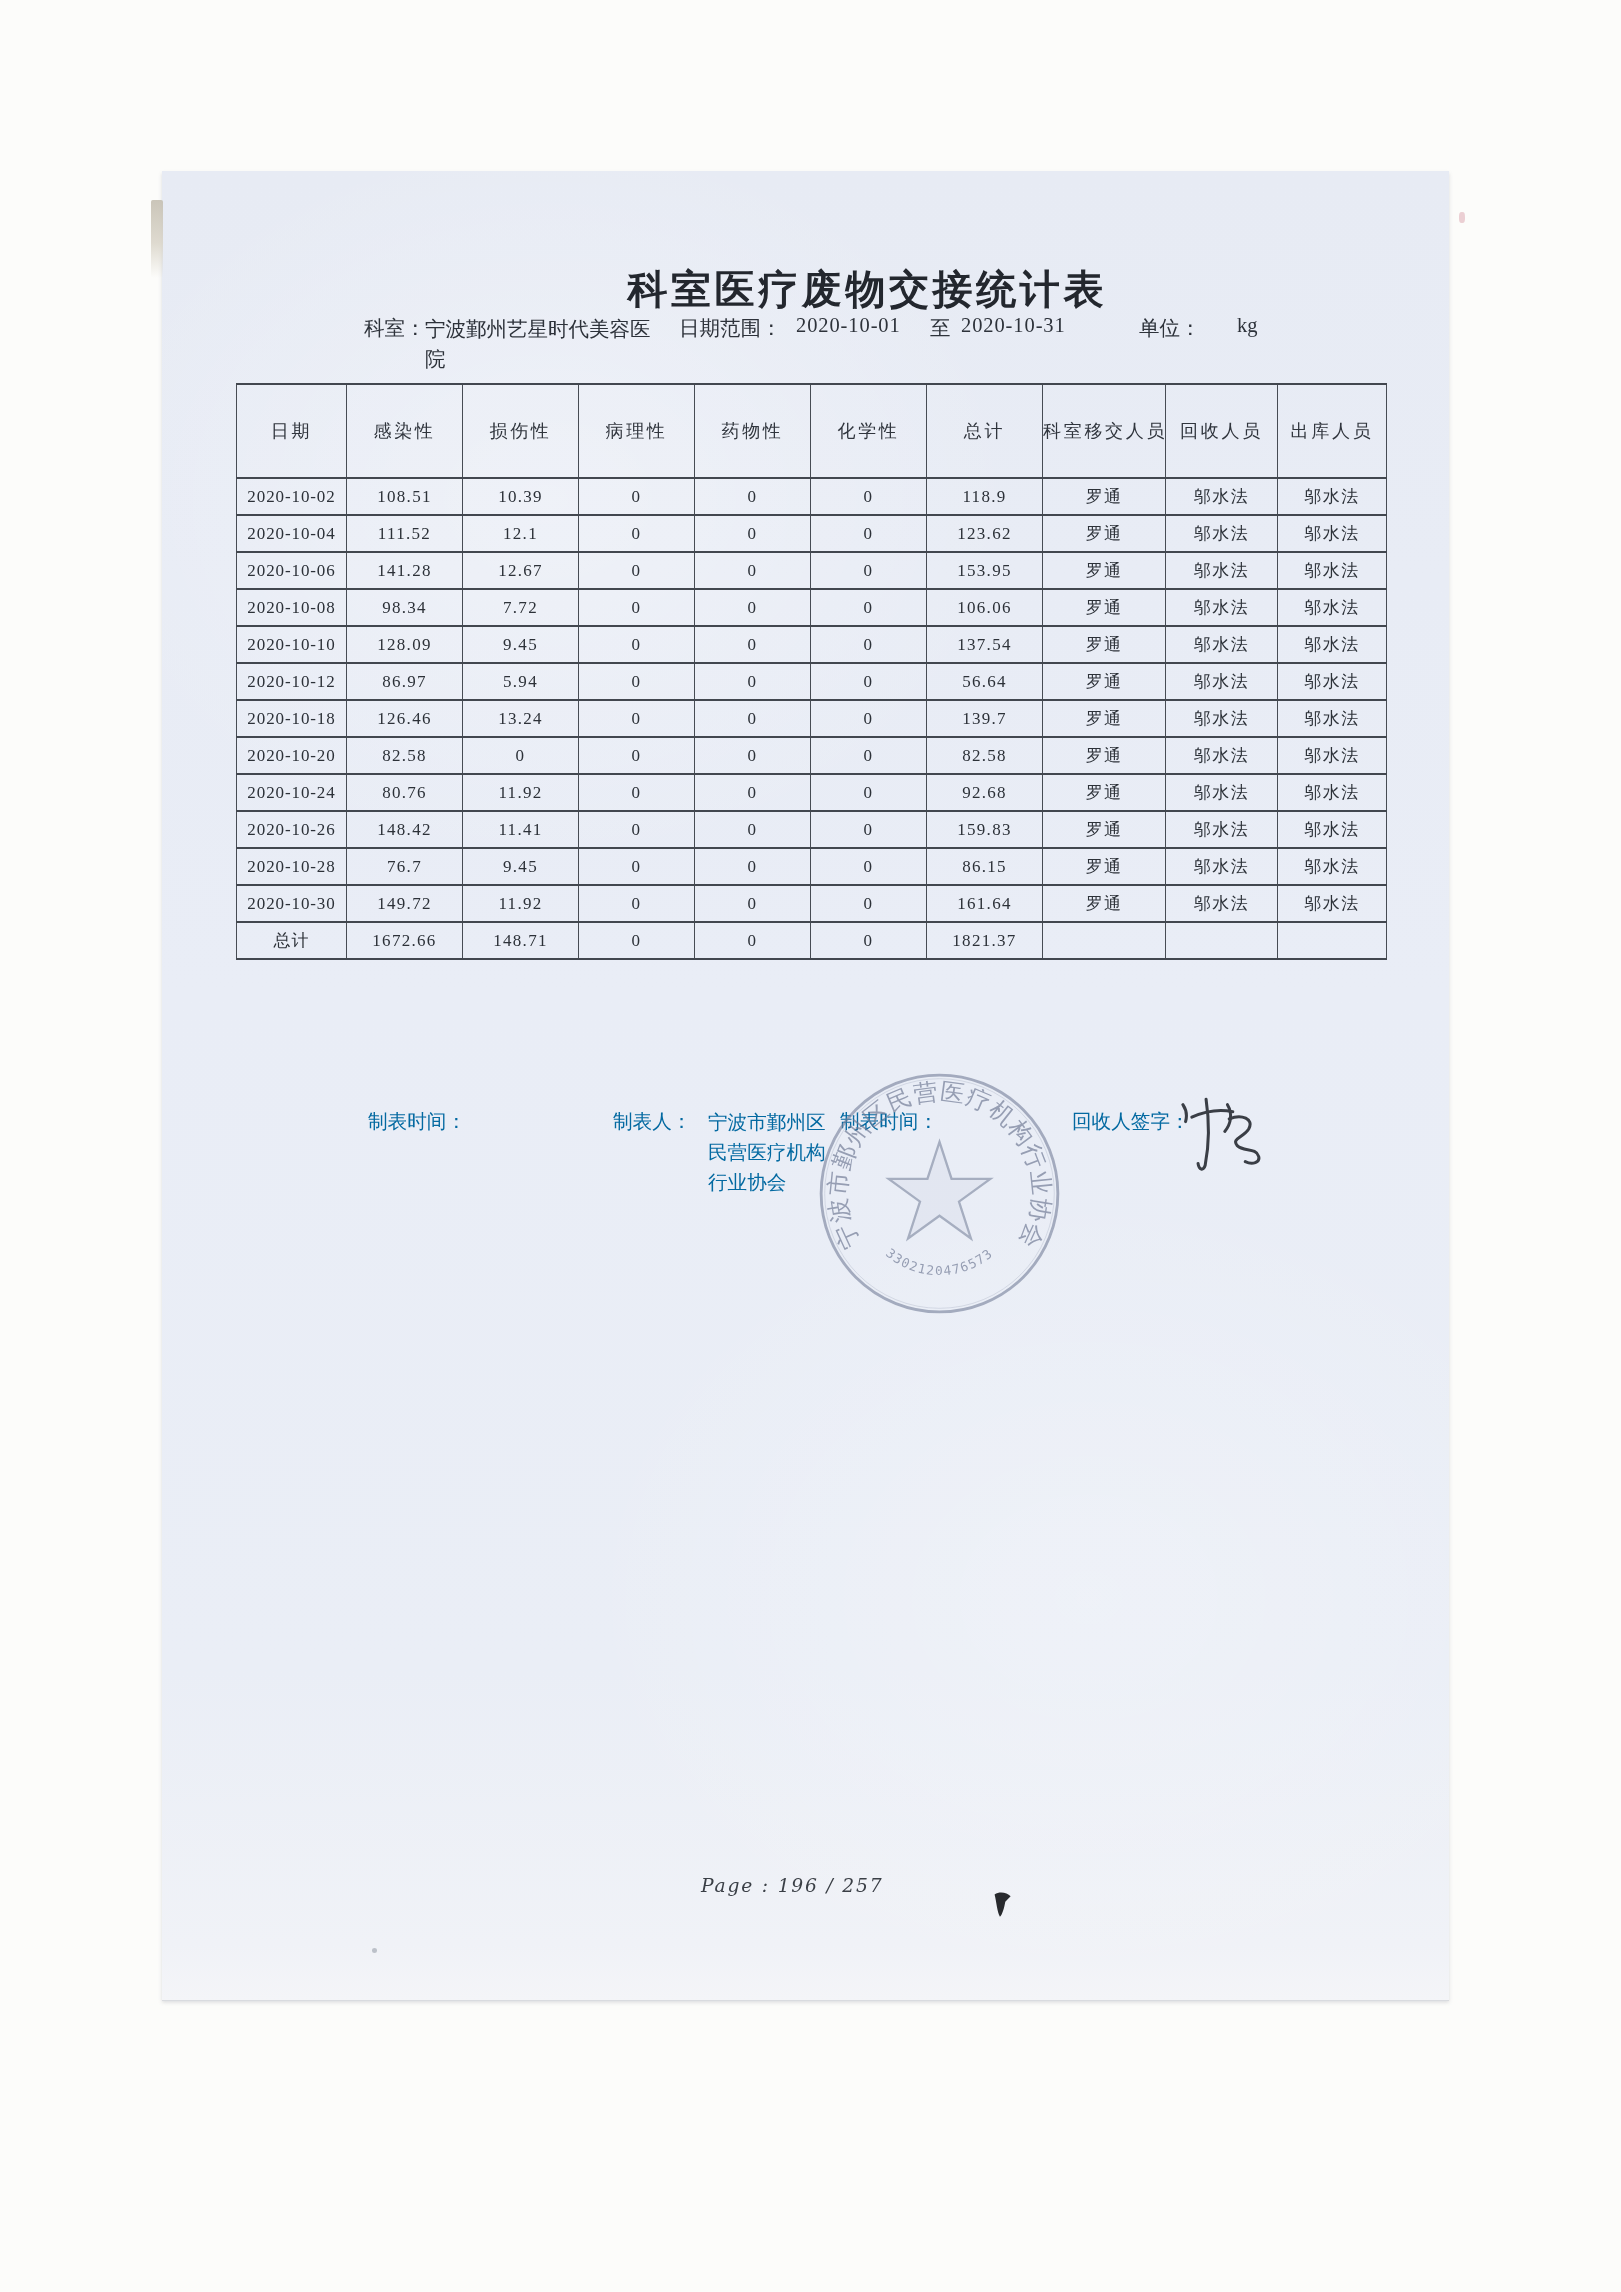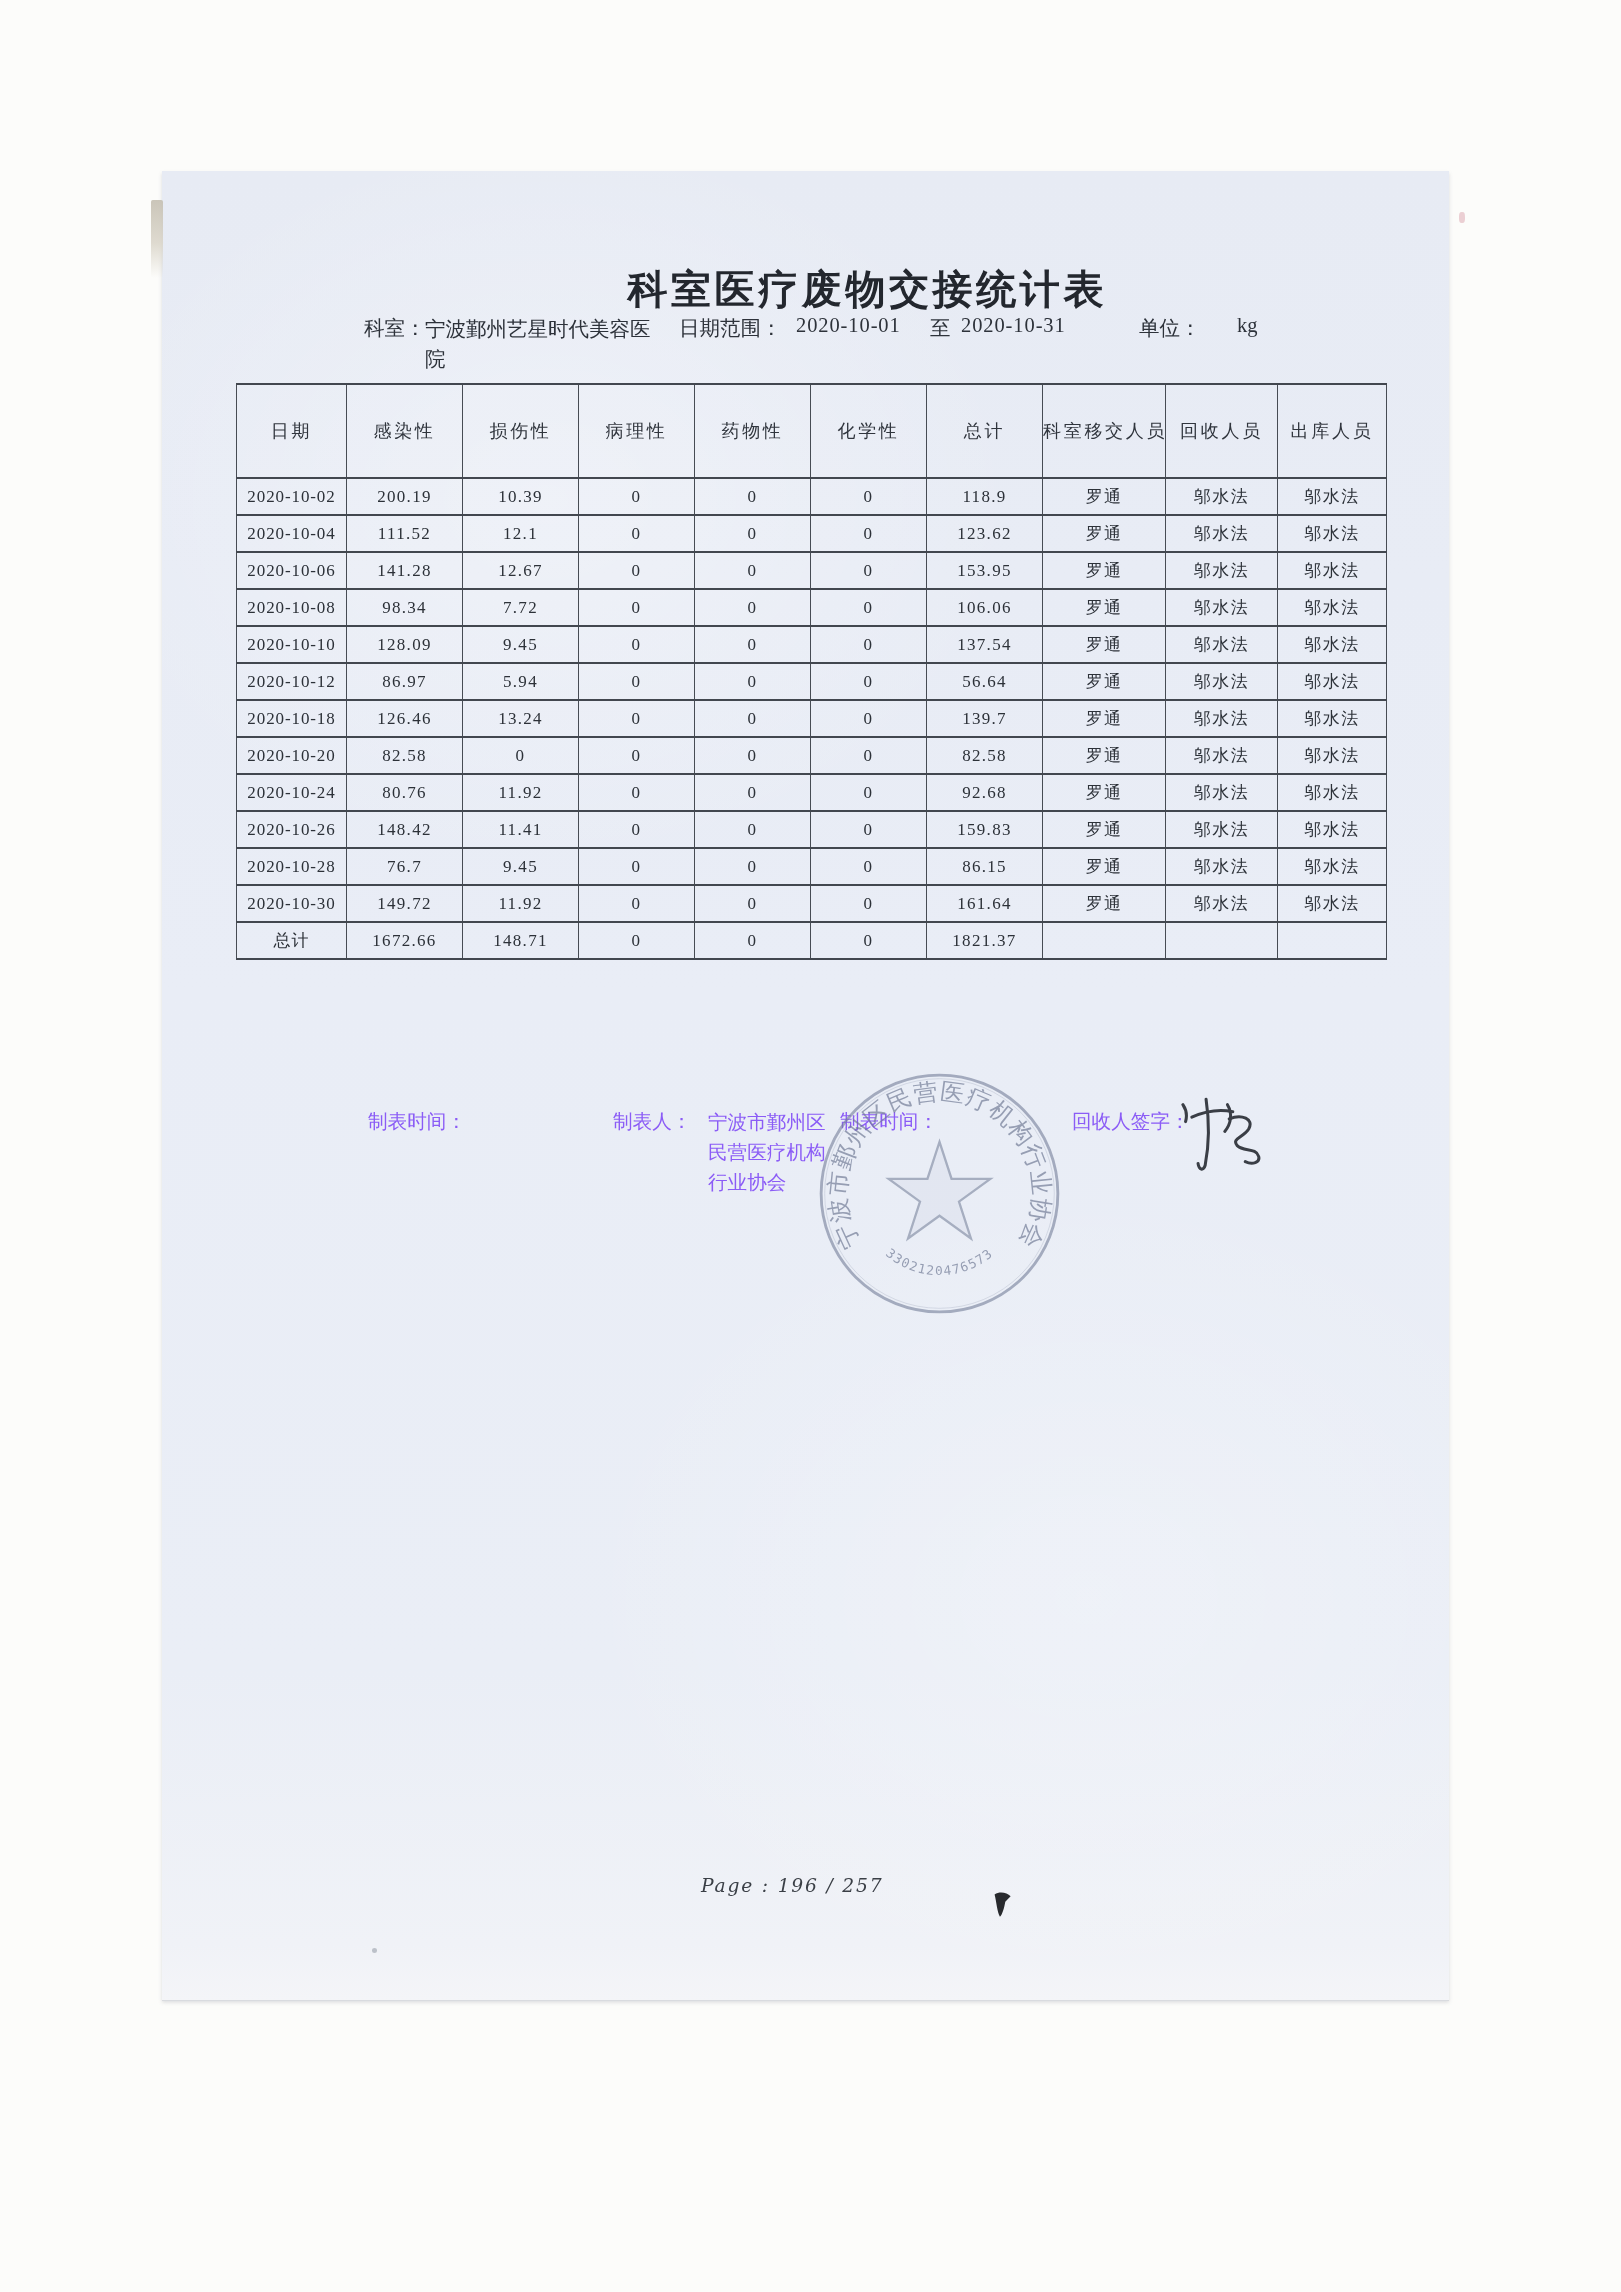--- a/index.html
+++ b/index.html
@@ -51,21 +51,21 @@
     border-top:2.7px solid #42474f;border-bottom:2.7px solid #42474f;
     padding:0;text-align:center;vertical-align:middle;
     overflow:hidden;white-space:nowrap;
   }
   table.waste thead tr{height:94px;}
   table.waste tbody tr{height:37px;}
   table.waste th{font-weight:500;font-size:18px;letter-spacing:2.7px;color:#30353d;}
   table.waste td{letter-spacing:1.3px;}
   table.waste td:first-child{letter-spacing:0.9px;}
 
-  .footer-label{position:absolute;top:1108px;font-size:19.6px;color:#8b5cf6;white-space:nowrap;}
+  .footer-label{position:absolute;top:1108px;font-size:19.6px;color:#0369a1;white-space:nowrap;}
   .f-time{left:368px;}
   .f-maker{left:613px;}
   .f-org{left:708px;width:151px;white-space:normal;line-height:30px;font-size:19.6px;}
   .f-dept-sign{left:840px;}
   .f-recycle-sign{left:1072px;}
 
   .stamp{position:absolute;left:806px;top:1060px;width:267px;height:267px;opacity:.68;}
   .signature{position:absolute;left:1174px;top:1092px;width:98px;height:85px;}
   .page-num{
     position:absolute;left:701px;top:1875px;font-size:18.7px;font-style:italic;
@@ -117,21 +117,21 @@
           <th>化学性</th>
           <th>总计</th>
           <th>科室移交人员</th>
           <th>回收人员</th>
           <th>出库人员</th>
         </tr>
       </thead>
     <tbody id="table-body">
         <tr>
           <td>2020-10-02</td>
-          <td>200.19</td>
+          <td>108.51</td>
           <td>10.39</td>
           <td>0</td>
           <td>0</td>
           <td>0</td>
           <td>118.9</td>
           <td>罗通</td>
           <td>邬水法</td>
           <td>邬水法</td>
         </tr>
         <tr>

